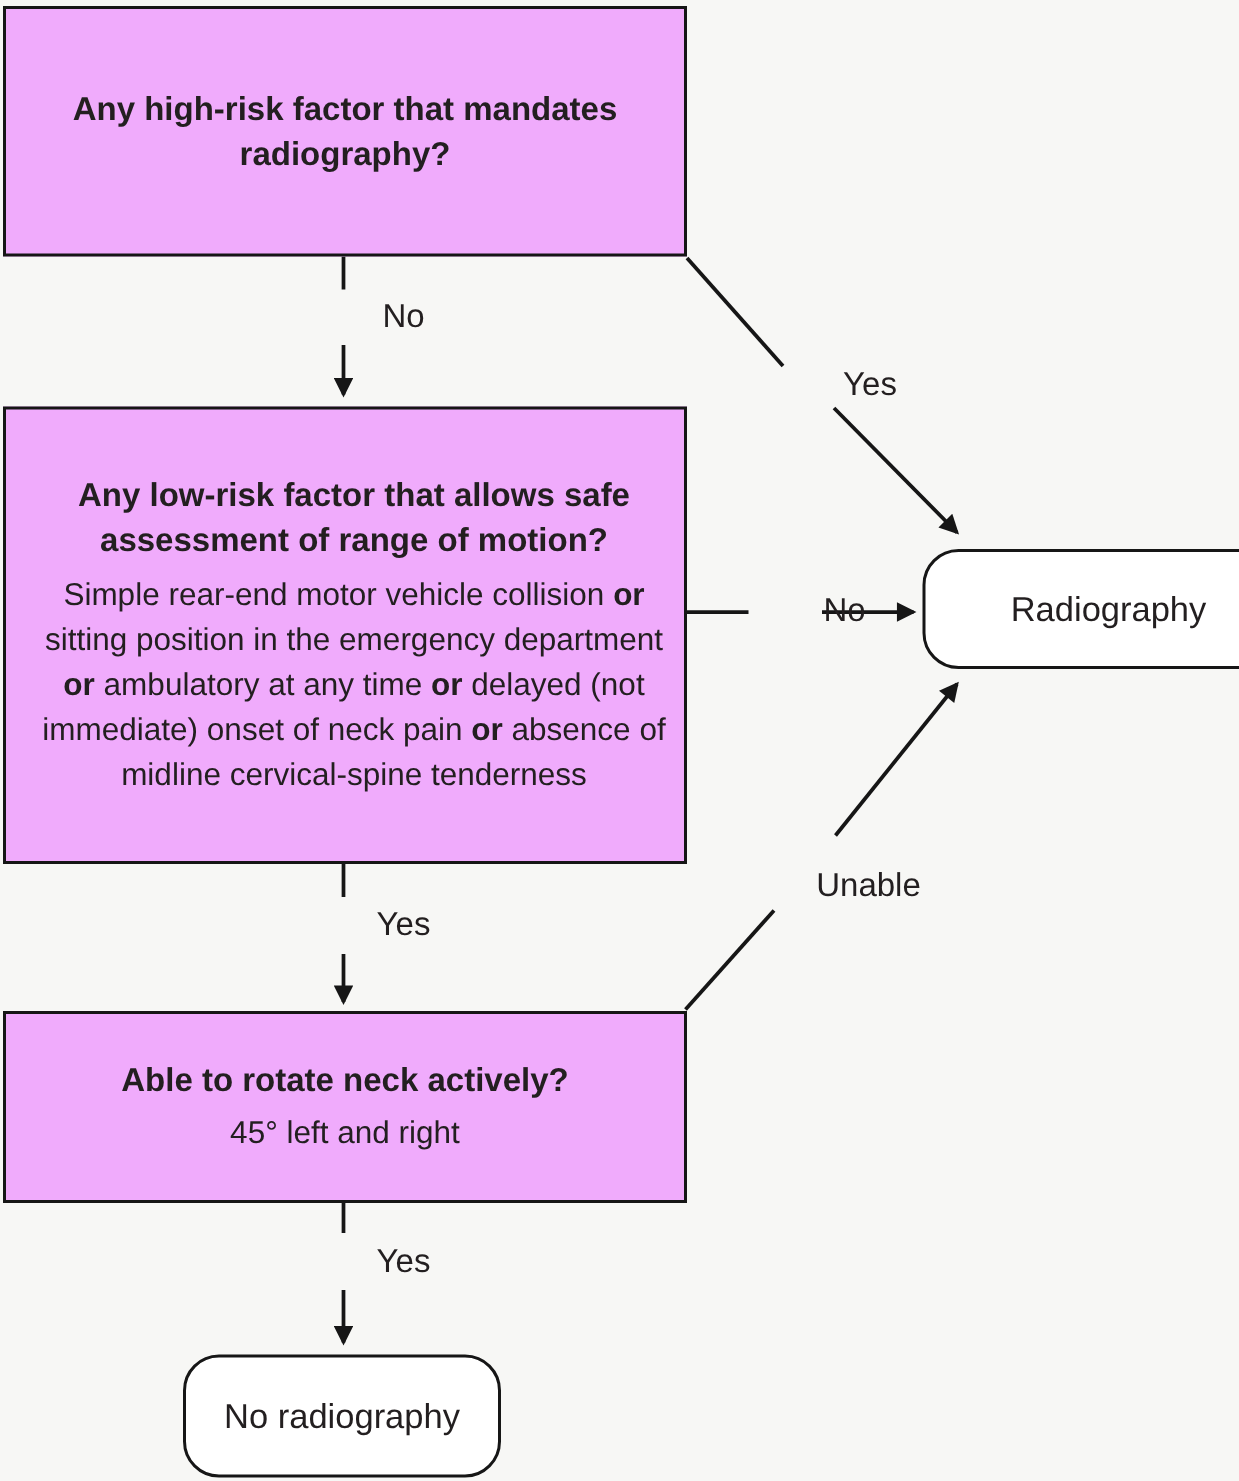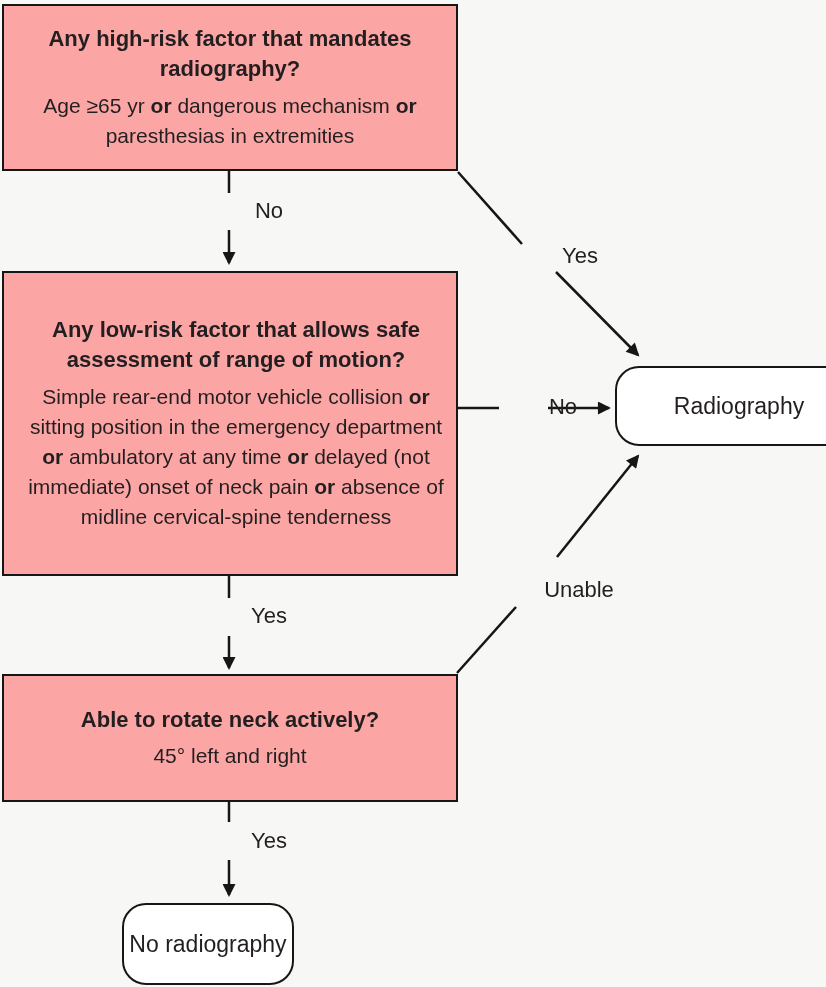--- a/index.html
+++ b/index.html
@@ -11,21 +11,21 @@
     position: relative;
     width: 826px;
     height: 987px;
     background: #f7f7f5;
     font-family: "Liberation Sans", "DejaVu Sans", sans-serif;
     color: #231f20;
     overflow: hidden;
   }
   .qbox {
     position: absolute;
-    background: #fca5a5;
+    background: #f0abfc;
     border: 2.5px solid #161616;
     box-sizing: border-box;
     display: flex;
     flex-direction: column;
     align-items: center;
     justify-content: center;
     text-align: center;
     padding: 6px 4px;
   }
   .qbox .title {
@@ -100,38 +100,37 @@
 
     <line x1="457" y1="673" x2="516" y2="607"></line>
     <line x1="557" y1="557" x2="638" y2="456" marker-end="url(#ah)"></line>
 
     <line x1="229" y1="802" x2="229" y2="822"></line>
     <line x1="229" y1="860" x2="229" y2="895" marker-end="url(#ah)"></line>
   </svg>
 
   <div class="qbox" style="left:2px; top:4px; width:456px; height:167px;">
     <div class="title">Any high-risk factor that mandates radiography?</div>
-    <div class="criteria"><span>Age ≥65 yr </span><b>or</b><span> dangerous mechanism </span><b>or</b><span> paresthesias in extremities</span></div>
   </div>
 
   <div class="qbox" style="left:2px; top:271px; width:456px; height:305px;padding-left:16px;">
     <div class="title">Any low-risk factor that allows safe assessment of range of motion?</div>
     <div class="criteria"><span>Simple rear-end motor vehicle collision </span><b>or</b><span> sitting position in the emergency department </span><b>or</b><span> ambulatory at any time </span><b>or</b><span> delayed (not immediate) onset of neck pain </span><b>or</b><span> absence of midline cervical-spine tenderness</span></div>
   </div>
 
   <div class="qbox" style="left:2px; top:674px; width:456px; height:128px;text-align:right;">
     <div class="title">Able to rotate neck actively?</div>
     <div class="criteria"><span>45° left and right</span></div>
   </div>
 
   <div class="terminal" style="left:615px; top:366px; width:248px; height:80px;">
     <span>Radiography</span>
   </div>
 
-  <div class="terminal" style="left:122px; top:903px; width:172px; height:82px;">
+  <div class="terminal" style="left:122px; top:903px; width:212px; height:82px;">
     <span>No radiography</span>
   </div>
 
   <div class="edge-label" style="left:229px; top:211px;">No</div>
   <div class="edge-label" style="left:540px; top:256px;">Yes</div>
   <div class="edge-label" style="left:523px; top:407px;">No</div>
   <div class="edge-label" style="left:229px; top:616px;">Yes</div>
   <div class="edge-label" style="left:539px; top:590px;">Unable</div>
   <div class="edge-label" style="left:229px; top:841px;">Yes</div>
 

